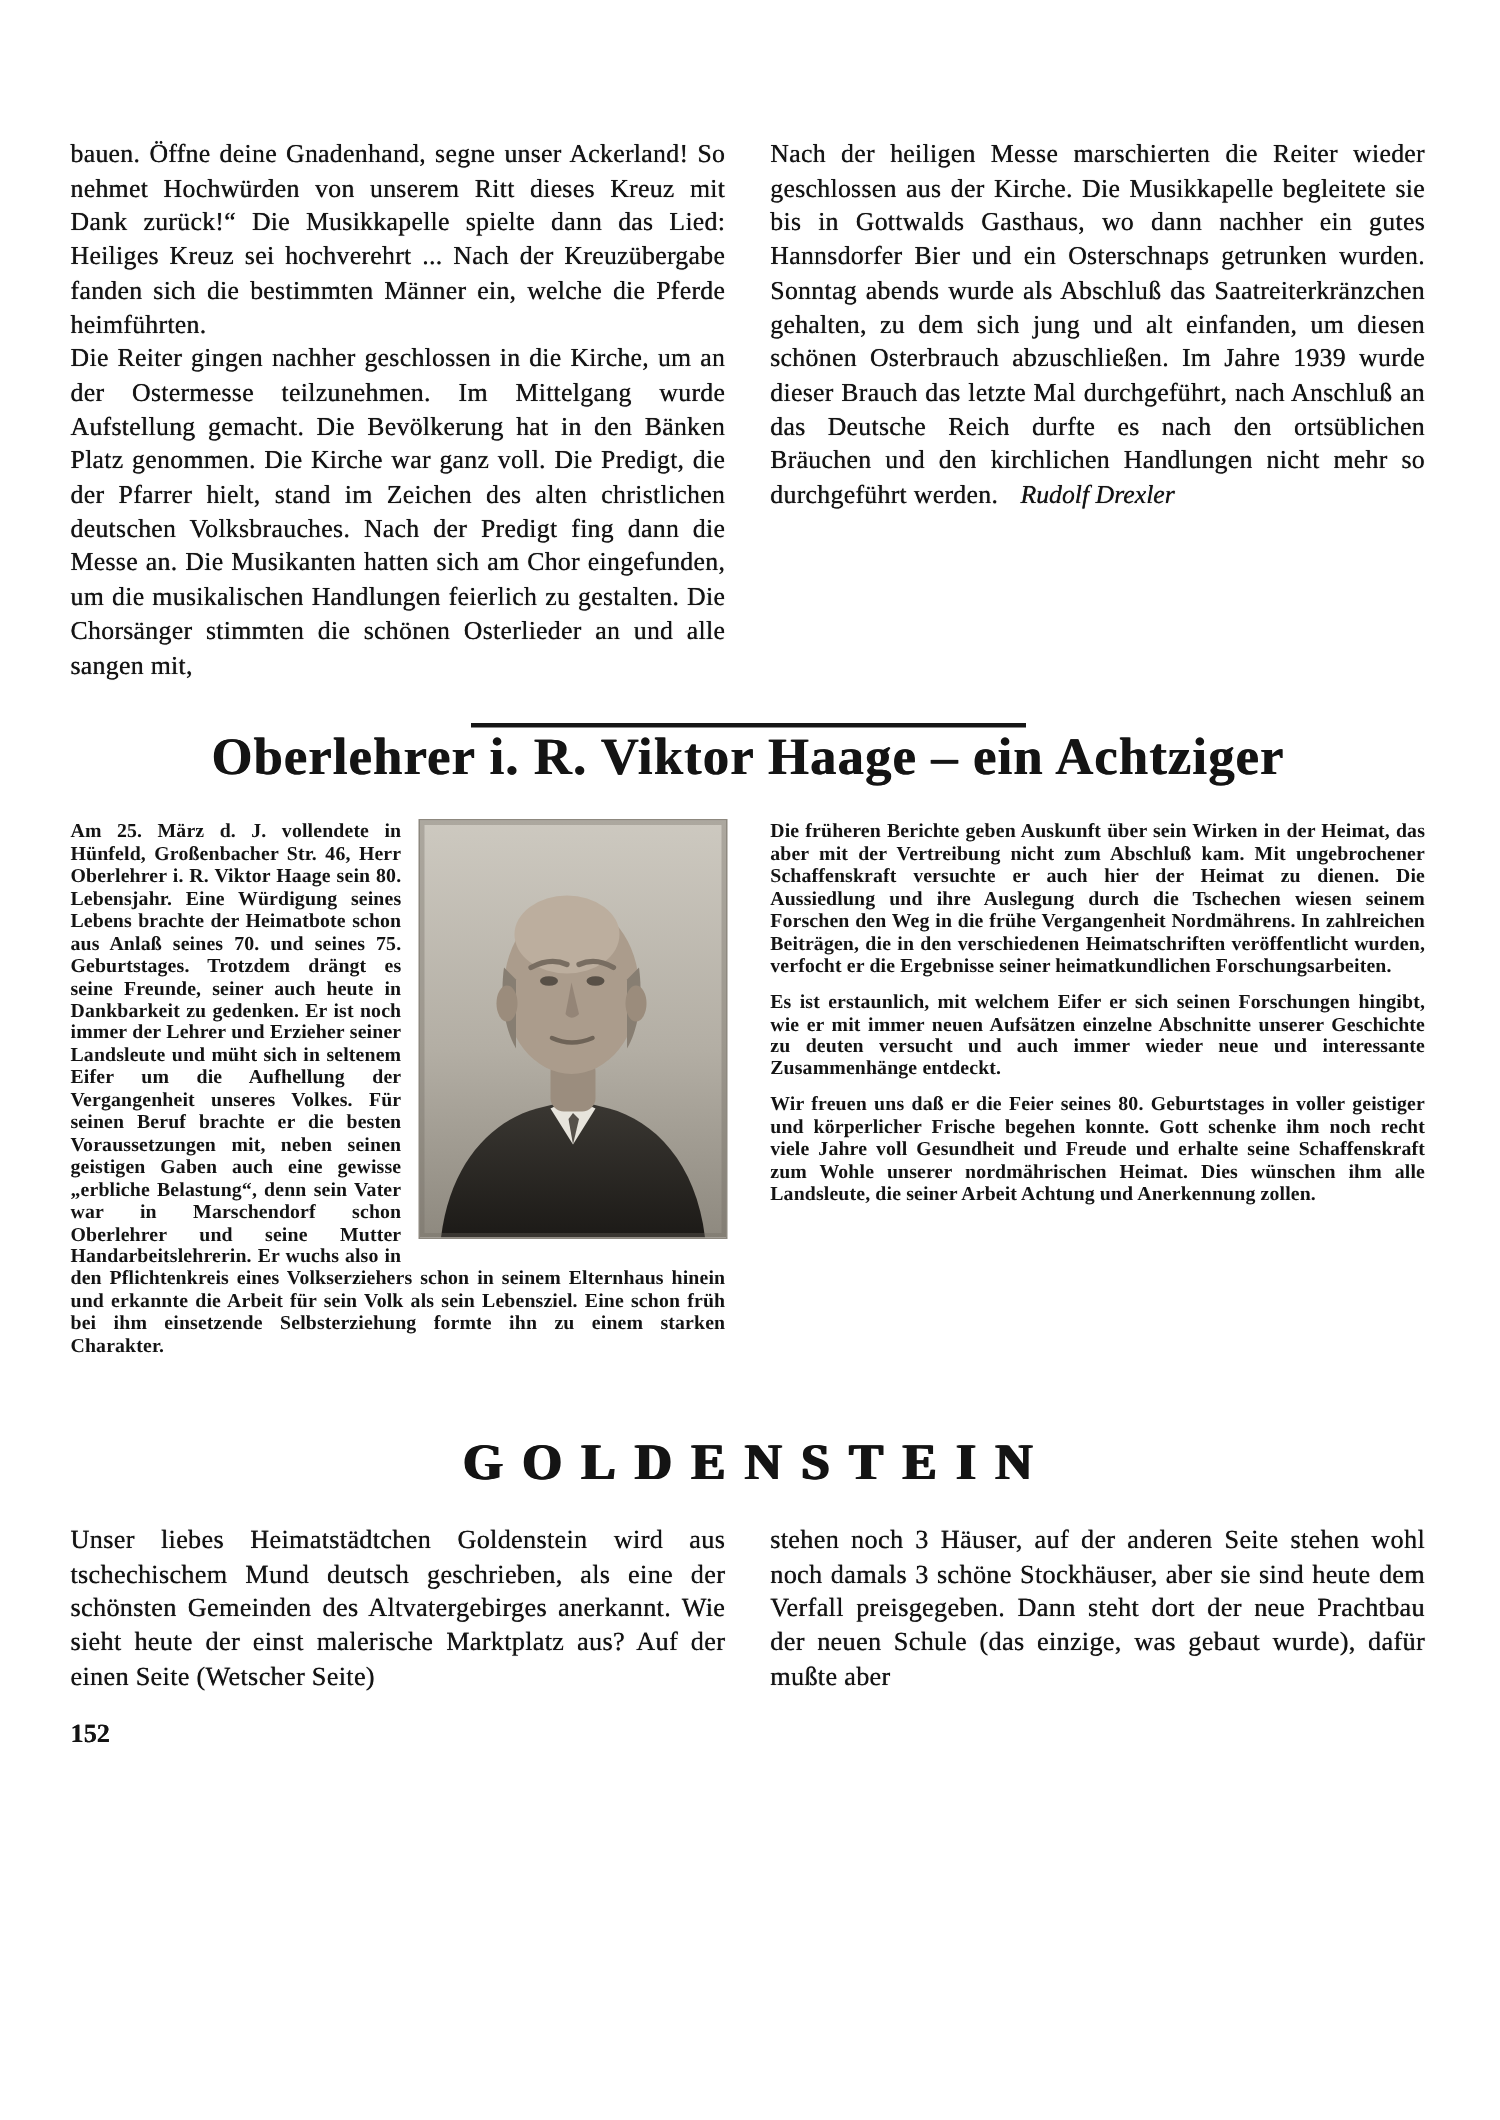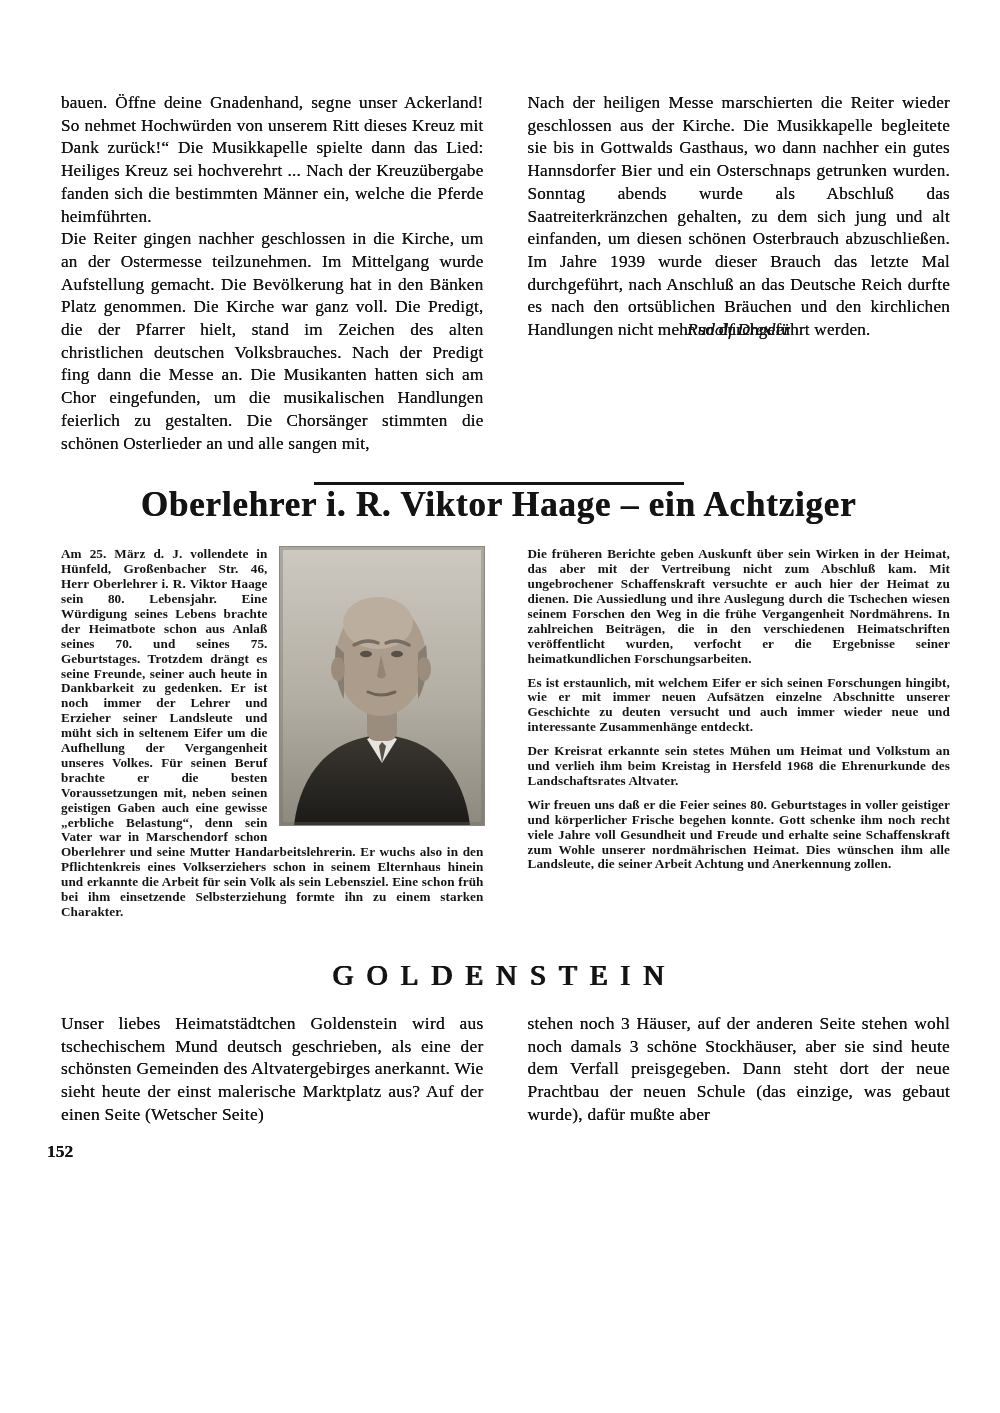--- a/index.html
+++ b/index.html
@@ -7,21 +7,21 @@
   body {
     width: 1000px;
     height: 1413px;
     overflow: hidden;
     font-family: "Liberation Serif", serif;
     color: #141414;
   }
   .page { padding: 92px 50px 0 47px; }
 
   .two-col { display: flex; gap: 30px; }
-  .col { flex: 1; min-width: 0; text-align: justify; hyphens: auto; margin-left: 14px; }
+  .col { flex: 1; min-width: 0; text-align: justify; hyphens: auto; }
 
   
   .body-text {
     font-size: 17.2px;
     line-height: 22.7px;
     letter-spacing: 0.2px;
     text-shadow: 0 0 0.45px currentColor;
   }
   .byline {
     text-align: center;
@@ -60,24 +60,24 @@
     float: right;
     width: 204px;
     height: 278px;
     margin: 0 0 8px 12px;
     background: #b5b0a6;
     outline: 1px solid #8d887f;
   }
   .photo svg { display: block; width: 100%; height: 100%; }
 
   .goldenstein-title {
-    margin-top: 39px;
+    margin-top: 52px;
     text-align: center;
-    font-size: 29px;
-    font-weight: 400;
+    font-size: 34px;
+    font-weight: 700;
     letter-spacing: 13px;
     text-indent: 13px; 
     text-shadow: 0.8px 0 0 currentColor, -0.8px 0 0 currentColor;
   }
 
   .bottom { margin-top: 20px; justify-content: space-between; }
   .bottom .body-text { font-size: 17.5px; }
 
   .page-number {
     margin-top: 16px;
@@ -140,21 +140,20 @@
           <path d="M88 145 Q101 151 115 145" stroke="#6e6357" stroke-width="3" fill="none" stroke-linecap="round"></path>
           <path d="M80 160 Q101 172 123 160" stroke="#93ezz" stroke-opacity="0" fill="none"></path>
           <rect width="204" height="278" fill="none" stroke="#6f6a61" stroke-opacity="0.35" stroke-width="6"></rect>
         </svg>
       </figure>
       <p class="mid-text">Am 25. März d. J. vollendete in Hünfeld, Großenbacher Str. 46, Herr Oberlehrer i. R. Viktor Haage sein 80. Lebensjahr. Eine Würdigung seines Lebens brachte der Heimatbote schon aus Anlaß seines 70. und seines 75. Geburtstages. Trotzdem drängt es seine Freunde, seiner auch heute in Dankbarkeit zu gedenken. Er ist noch immer der Lehrer und Erzieher seiner Landsleute und müht sich in seltenem Eifer um die Aufhellung der Vergangenheit unseres Volkes. Für seinen Beruf brachte er die besten Voraussetzungen mit, neben seinen geistigen Gaben auch eine gewisse „erbliche Belastung“, denn sein Vater war in Marschendorf schon Oberlehrer und seine Mutter Handarbeitslehrerin. Er wuchs also in den Pflichtenkreis eines Volkserziehers schon in seinem Elternhaus hinein und erkannte die Arbeit für sein Volk als sein Lebensziel. Eine schon früh bei ihm einsetzende Selbsterziehung formte ihn zu einem starken Charakter.</p>
     </div>
     <div class="col">
       <p class="mid-text mid-para">Die früheren Berichte geben Auskunft über sein Wirken in der Heimat, das aber mit der Vertreibung nicht zum Abschluß kam. Mit ungebrochener Schaffenskraft versuchte er auch hier der Heimat zu dienen. Die Aussiedlung und ihre Auslegung durch die Tschechen wiesen seinem Forschen den Weg in die frühe Vergangenheit Nordmährens. In zahlreichen Beiträgen, die in den verschiedenen Heimatschriften veröffentlicht wurden, verfocht er die Ergebnisse seiner heimatkundlichen Forschungsarbeiten.</p>
       <p class="mid-text mid-para">Es ist erstaunlich, mit welchem Eifer er sich seinen Forschungen hingibt, wie er mit immer neuen Aufsätzen einzelne Abschnitte unserer Geschichte zu deuten versucht und auch immer wieder neue und interessante Zusammenhänge entdeckt.</p>
-      <p class="mid-text mid-para">Der Kreisrat erkannte sein stetes Mühen um Heimat und Volkstum an und verlieh ihm beim Kreistag in Hersfeld 1968 die Ehrenurkunde des Landschaftsrates Altvater.</p>
       <p class="mid-text mid-para">Wir freuen uns daß er die Feier seines 80. Geburtstages in voller geistiger und körperlicher Frische begehen konnte. Gott schenke ihm noch recht viele Jahre voll Gesundheit und Freude und erhalte seine Schaffenskraft zum Wohle unserer nordmährischen Heimat. Dies wünschen ihm alle Landsleute, die seiner Arbeit Achtung und Anerkennung zollen.</p>
     </div>
   </section>
 
   <h1 class="goldenstein-title">GOLDENSTEIN</h1>
 
   <section class="two-col bottom">
     <div class="col">
       <p class="body-text">Unser liebes Heimatstädtchen Goldenstein wird aus tschechischem Mund deutsch geschrieben, als eine der schönsten Gemeinden des Altvatergebirges anerkannt. Wie sieht heute der einst malerische Marktplatz aus? Auf der einen Seite (Wetscher Seite)</p>
     </div>

